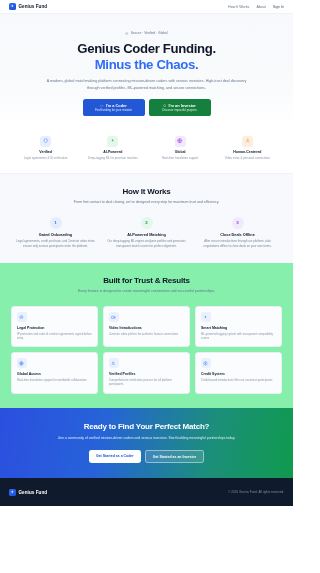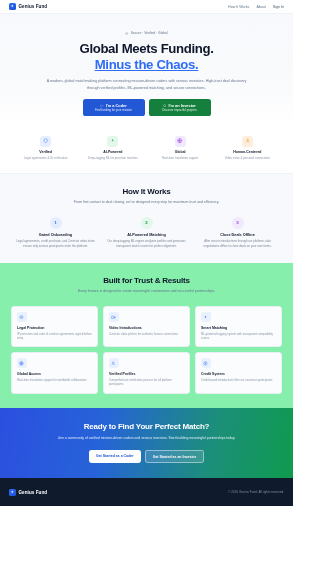--- a/index.html
+++ b/index.html
@@ -42,21 +42,21 @@
   .pill {
     display: inline-flex; align-items: center; gap: 2px;
     font-size: 3.3px; color: #64748b;
     margin-bottom: 6px;
   }
   .pill svg { width: 3.4px; height: 3.4px; display: block; }
   .hero h1 {
     font-size: 13.2px; line-height: 1.18; font-weight: bold;
     color: #0f172a; letter-spacing: -.35px;
   }
-  .hero h1 .accent { color: #2f6df6; display: block; text-decoration: underline; }
+  .hero h1 .accent { color: #2f6df6; display: block; }
   .hero p {
     font-size: 3.7px; line-height: 1.75; color: #64748b;
     max-width: 205px; margin: 6px auto 0;
   }
   .cta-row { display: flex; justify-content: center; gap: 4px; margin-top: 8px; }
   .btn {
     border-radius: 2.6px; padding: 3.3px 7px;
     display: flex; flex-direction: column; align-items: center; gap: .7px;
     min-width: 62px;
   }
@@ -177,21 +177,21 @@
     <div class="pill">
       <span>
         <svg viewBox="0 0 24 24" fill="none" stroke="#64748b" stroke-width="2">
             <path d="M12 3l7 3v6c0 4.5-3 7.8-7 9-4-1.2-7-4.5-7-9V6z"></path>
             <path d="M9 12l2 2 4-4"></path>
           </svg>
       </span>
       <span>Secure · Verified · Global</span>
     </div>
     <h1>
-      <span>Global Meets Funding.</span>
+      <span>Genius Coder Funding.</span>
       <span class="accent">Minus the Chaos.</span>
     </h1>
     <p>A modern, global matchmaking platform connecting mission-driven coders with serious investors. High-trust deal discovery through verified profiles, ML-powered matching, and secure connections.</p>
     <div class="cta-row">
       <div class="btn btn-coder">
         <span class="btn-top">
           <span>
             <svg viewBox="0 0 24 24" fill="none" stroke="#fff" stroke-width="2.4">
                 <path d="M9 18l-6-6 6-6"></path>
                 <path d="M15 6l6 6-6 6"></path>

